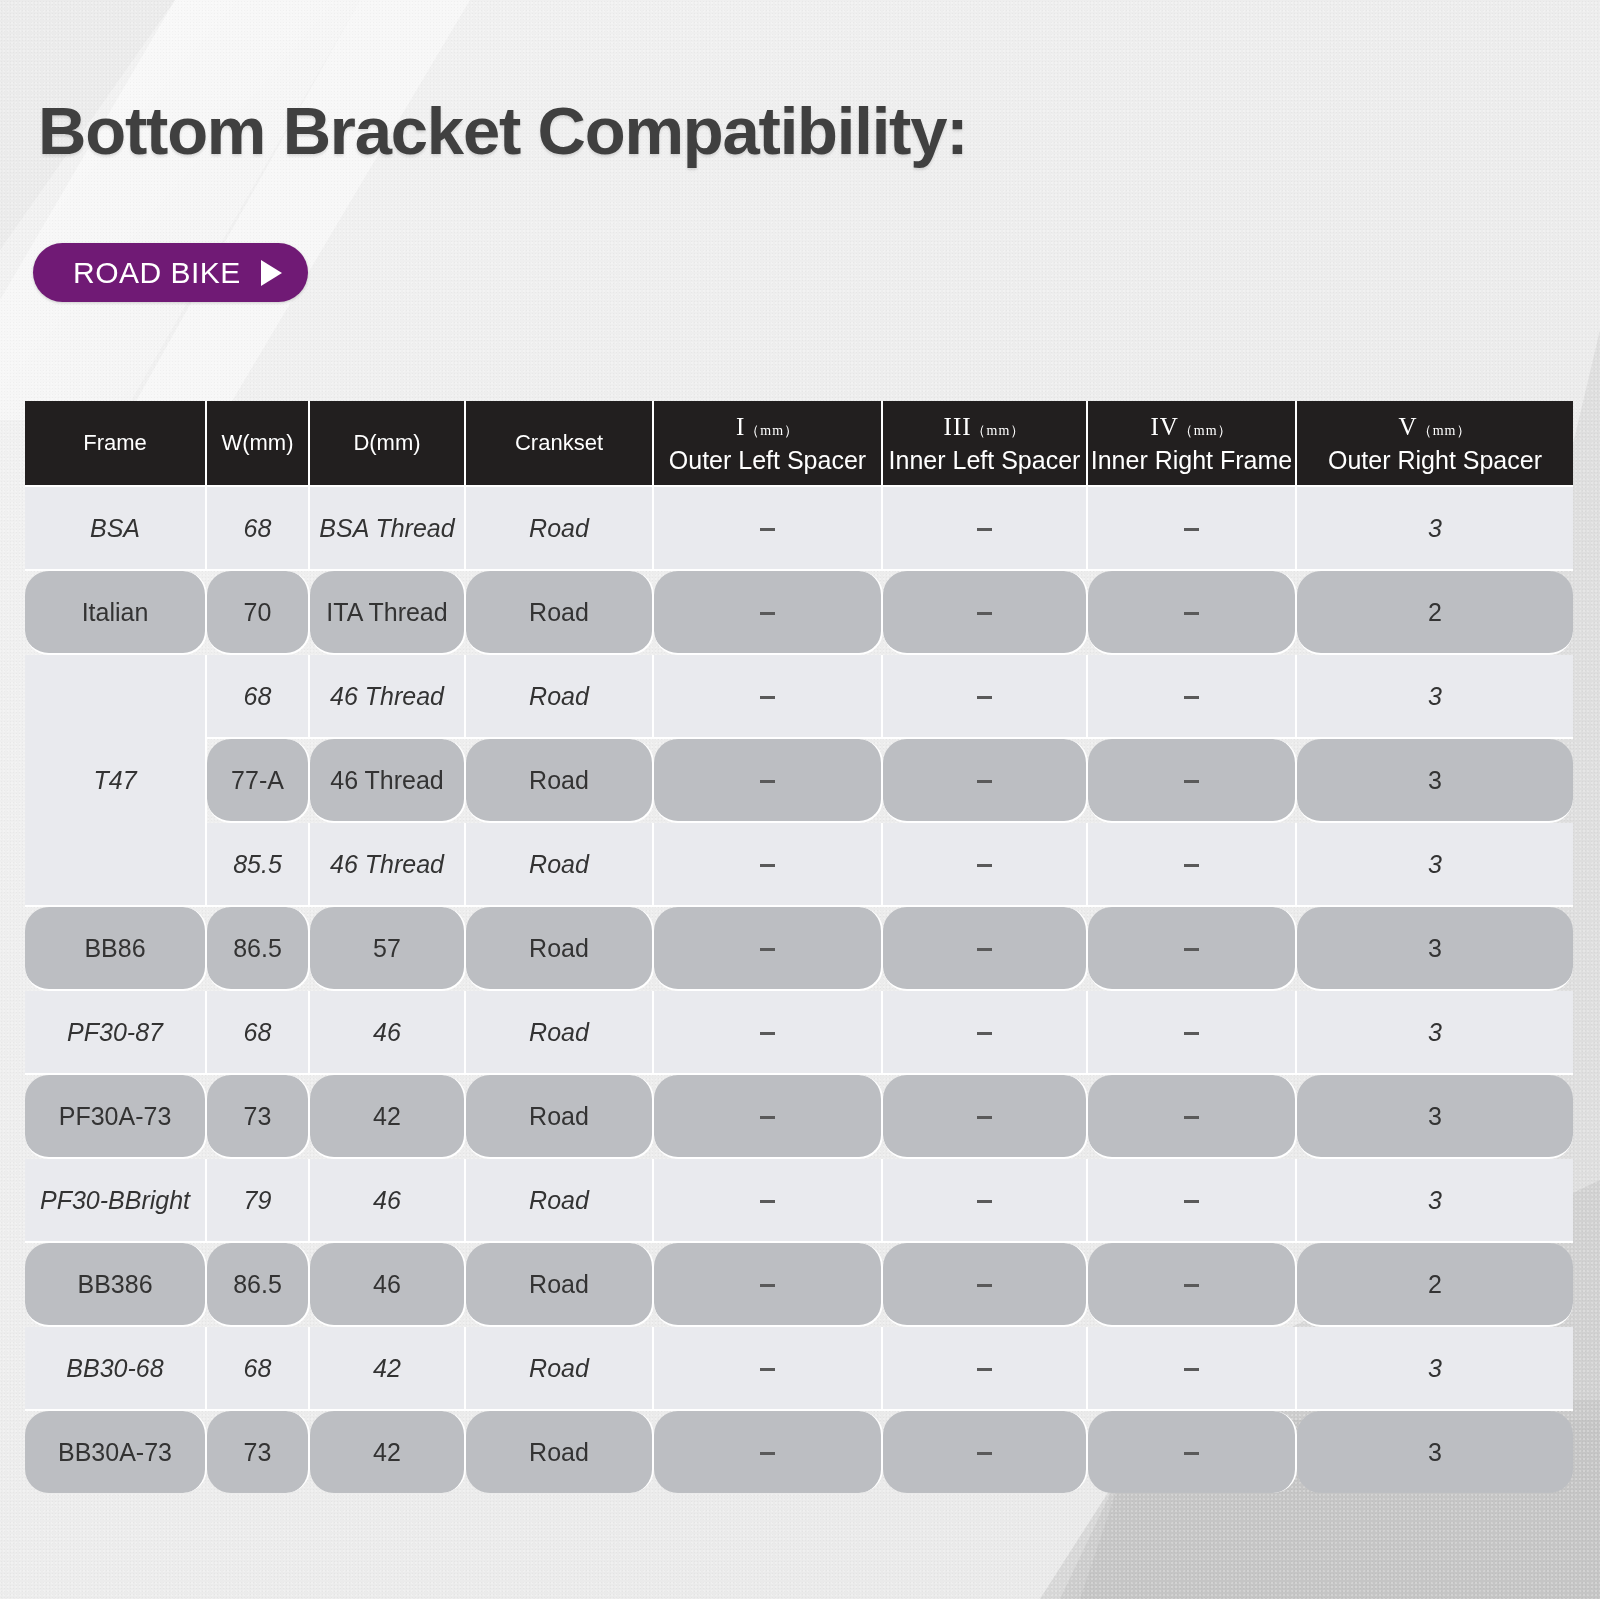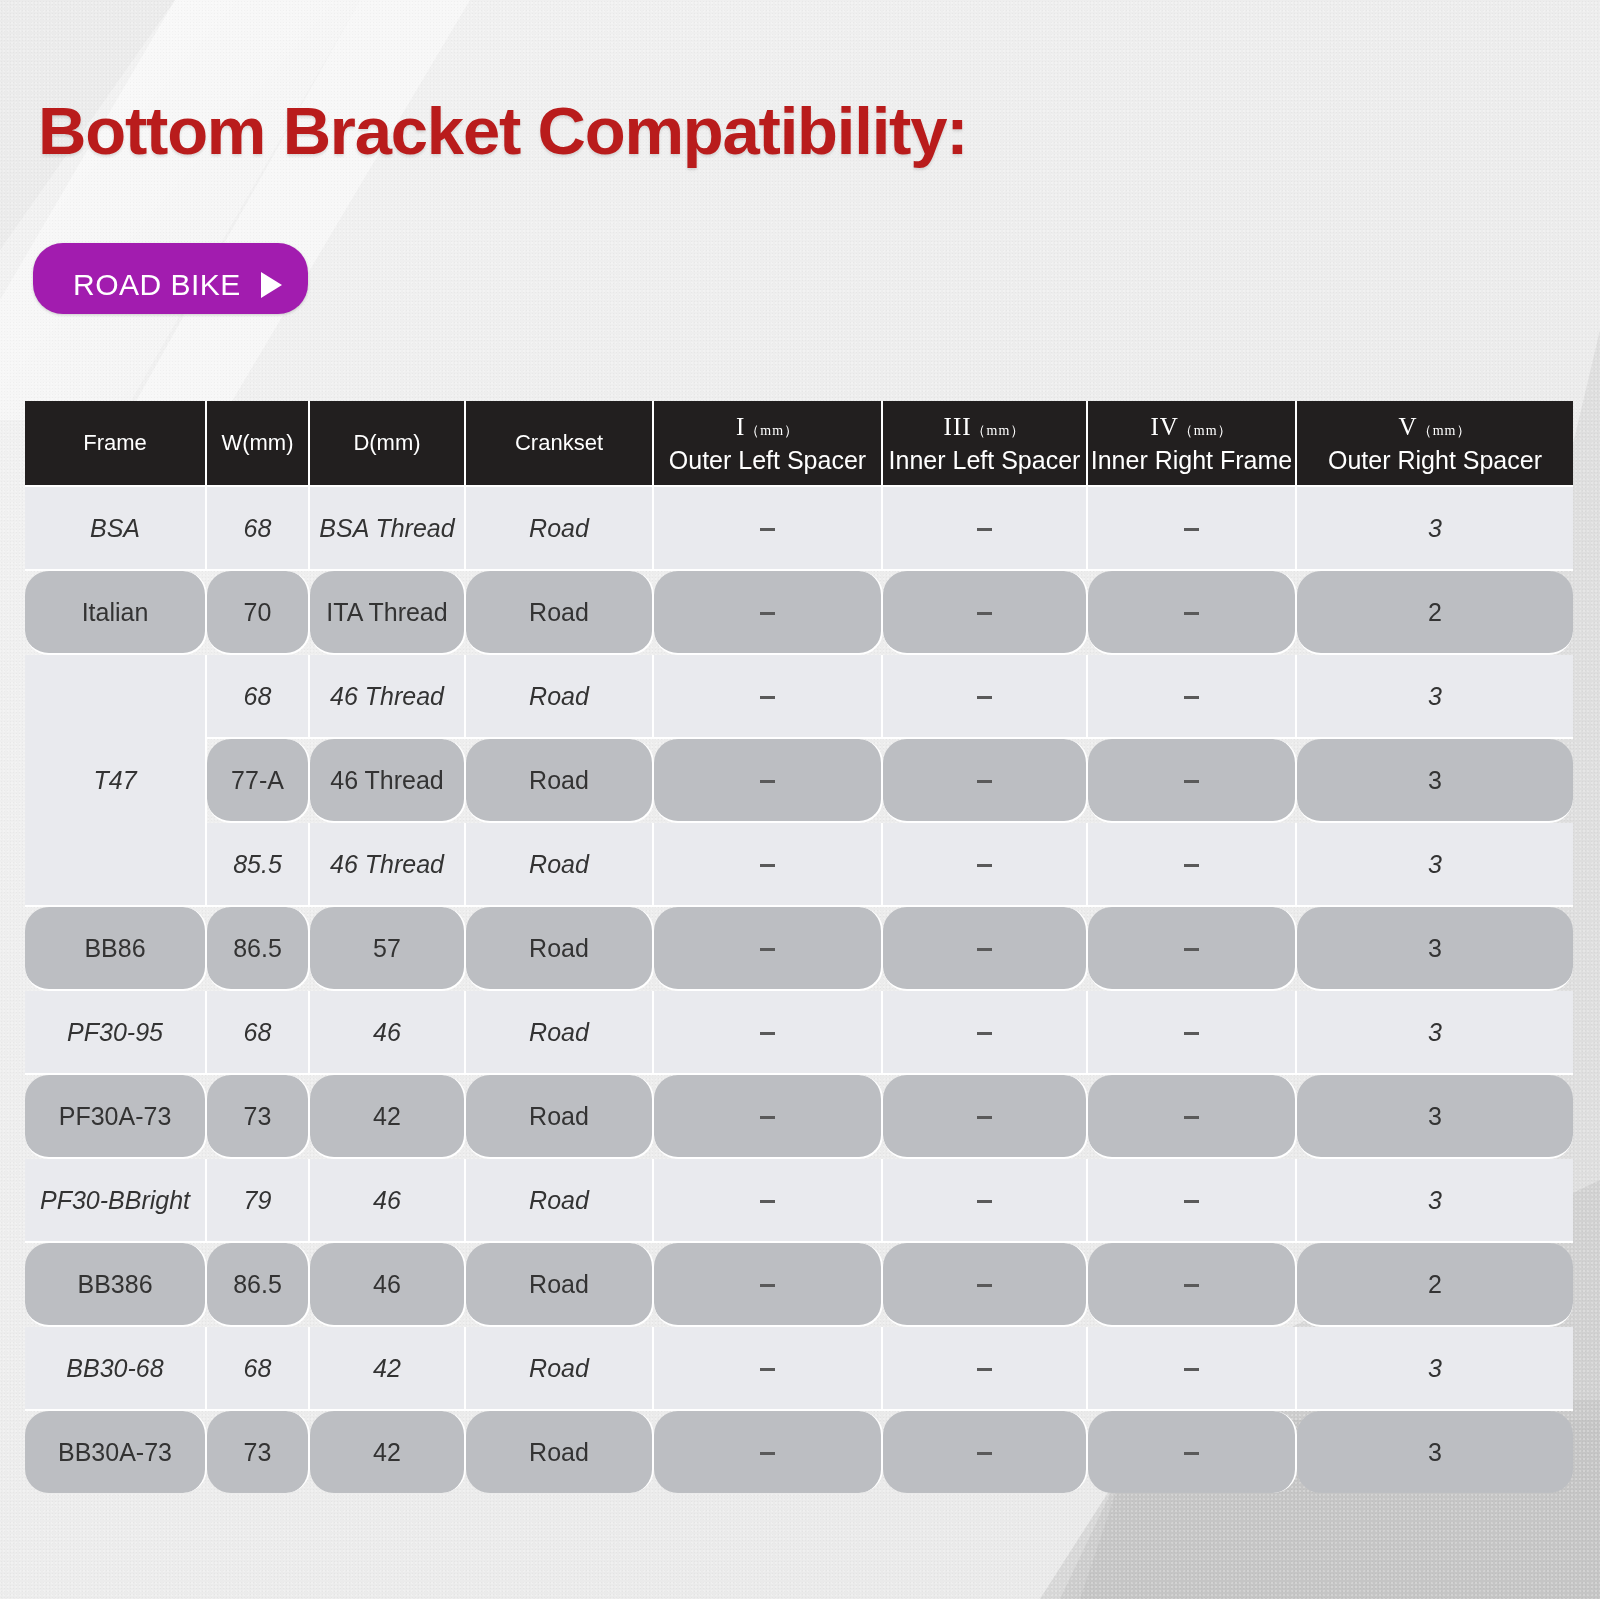--- a/index.html
+++ b/index.html
@@ -57,36 +57,36 @@
     position: relative;
     z-index: 5;
   }
 
   #page-title {
     position: absolute;
     left: 38px;
     top: 92px;
     font-size: 67px;
     font-weight: bold;
-    color: #b91c1c;
+    color: #404040;
     letter-spacing: -1.2px;
     white-space: nowrap;
     text-shadow: 0 2px 3px rgba(0,0,0,0.12);
   }
 
   #category-badge {
     position: absolute;
     left: 33px;
     top: 243px;
     height: 59px;
     border-radius: 30px;
-    background: #a21caf;
+    background: #701a75;
     display: flex;
     align-items: center;
-    padding: 12px 26px 0 40px;
+    padding: 0 26px 0 40px;
     box-shadow: 0 1px 3px rgba(0,0,0,0.18);
   }
   #category-badge .badge-label {
     color: #ffffff;
     font-size: 30px;
     letter-spacing: 0.5px;
     white-space: nowrap;
   }
   #category-badge .badge-arrow {
     width: 0;
@@ -299,21 +299,21 @@
             <td>BB86</td>
             <td>86.5</td>
             <td>57</td>
             <td>Road</td>
             <td><span class="dash"></span></td>
             <td><span class="dash"></span></td>
             <td><span class="dash"></span></td>
             <td>3</td>
           </tr>
           <tr class="row-light">
-            <td>PF30-95</td>
+            <td>PF30-87</td>
             <td>68</td>
             <td>46</td>
             <td>Road</td>
             <td><span class="dash"></span></td>
             <td><span class="dash"></span></td>
             <td><span class="dash"></span></td>
             <td>3</td>
           </tr>
           <tr class="row-dark">
             <td>PF30A-73</td>

